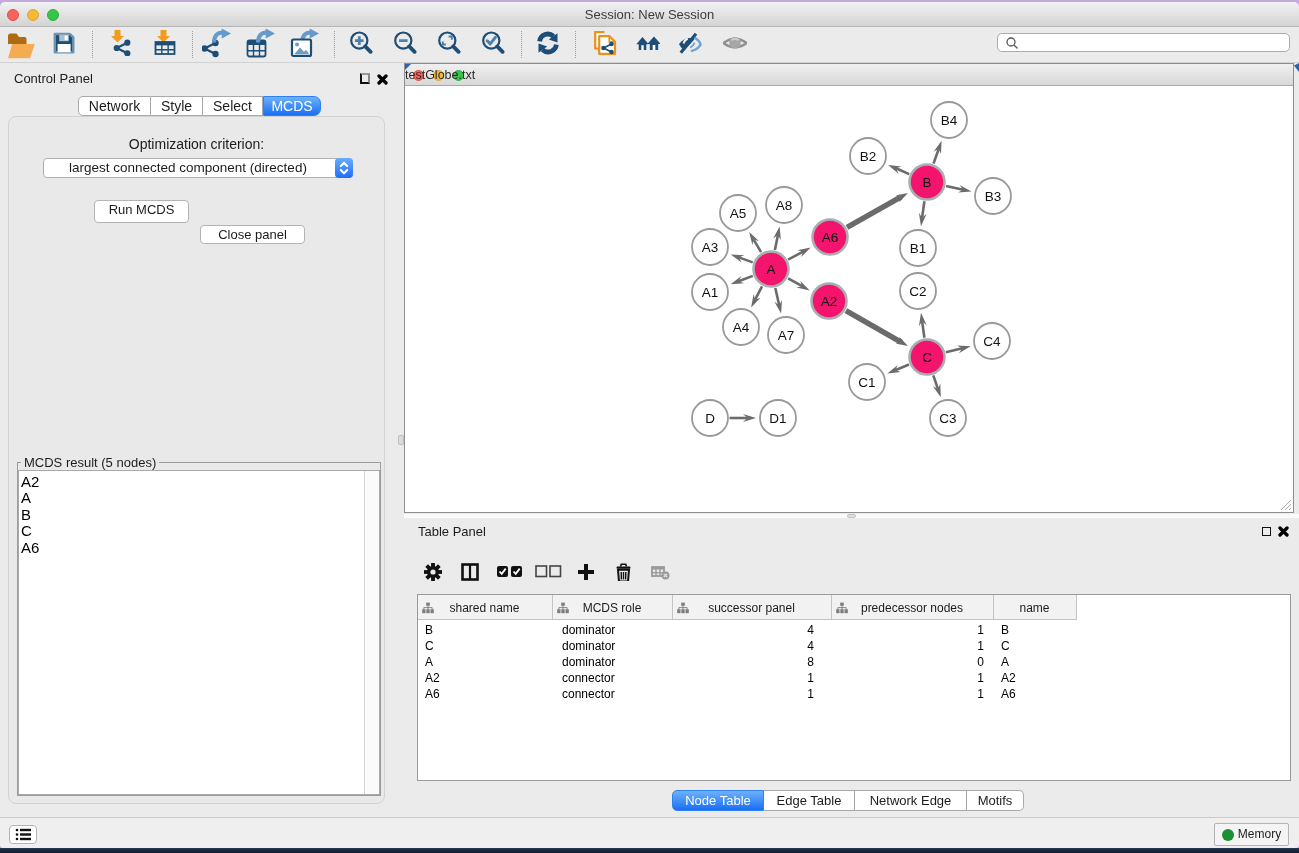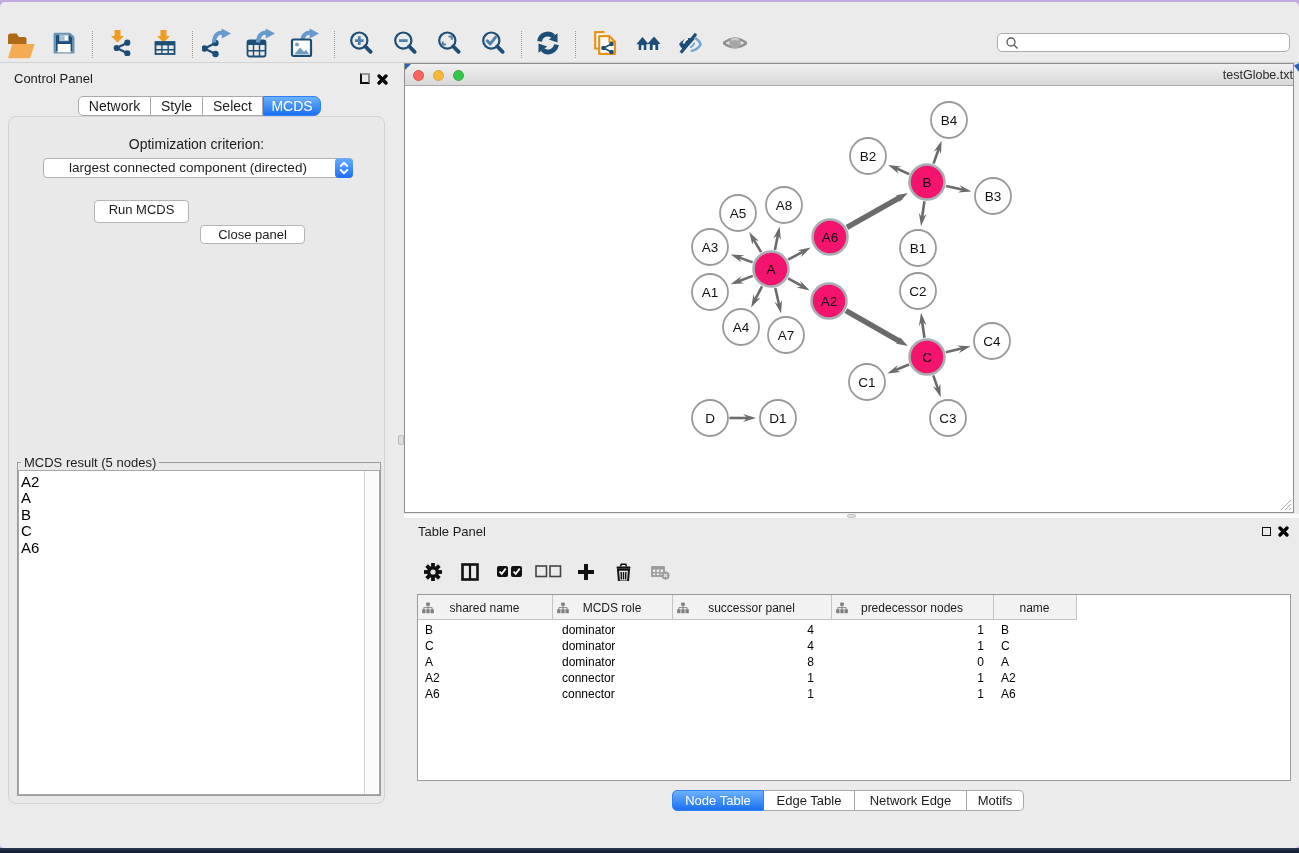--- a/index.html
+++ b/index.html
@@ -38,37 +38,43 @@
   border:1px solid #9c9c9c; }
 #fs-legend { position:absolute; left:3px; top:-8px; background:#e9e9e9; padding:0 3px;
   font-size:13px; color:#1c1c1c; }
 #fs-list { position:absolute; left:0px; top:7px; width:362px; height:325px; background:#fff; border:1px solid #a9a9a9; }
 #fs-scroll { position:absolute; right:0px; top:0px; width:15px; height:323px; background:#fbfbfb; border-left:1px solid #d4d4d4; }
 .li { font-size:15px; color:#000; padding-left:2px; height:16.4px; line-height:16.4px; }
 #netwin { position:absolute; left:404px; top:63px; width:890px; height:450px;
   background:#fff; border:1px solid #8e8e8e; }
 #net-titlebar { position:absolute; left:0; top:0; width:888px; height:22px;
   background:linear-gradient(#f0f0f0,#d8d8d8); border-bottom:1px solid #a8a8a8; }
-#net-title { position:absolute; top:4px; width:100%; text-align:right; font-size:12.5px; color:#2a2a2a; }
+#net-title { position:absolute; top:4px; width:100%; text-align:left; font-size:12.5px; color:#2a2a2a; }
 .ntl { position:absolute; top:6px; width:11px; height:11px; border-radius:50%; }
 #tp-title { position:absolute; left:418px; top:524px; font-size:13px; color:#1c1c1c; }
 #tbl-box { position:absolute; left:417px; top:594px; width:874px; height:187px; background:#fff; border:1px solid #9a9a9a; }
 .td { font-size:12px; color:#000; height:16px; line-height:16px; }
 .btab { position:absolute; top:790px; height:21px; background:#fff; border:1px solid #a9a9a9;
   font-size:13px; color:#1c1c1c; text-align:center; line-height:20px; }
 .btab.tabsel { background:linear-gradient(#6cb2fb,#1a6ff2); color:#fff; border-color:#2f80f4; }
 #statusbar { position:absolute; left:0; top:817px; width:1299px; height:31px; background:#efefef;
   border-top:1px solid #cbcbcb; }
 #wallpaper { position:absolute; left:0; top:848px; width:1299px; height:5px;
   background:linear-gradient(#2a3a55 0%,#1d2940 35%,#141d2e 100%); }
 </style>
 </head>
 <body>
 <div id="app">
 <div id="pg">
+  <div id="titlebar">
+    <div class="tl" style="left:7px;background:#f9645c;border:1px solid #e0504a;"></div>
+    <div class="tl" style="left:27px;background:#f6b937;border:1px solid #dfa435;"></div>
+    <div class="tl" style="left:47px;background:#35c649;border:1px solid #2fb03f;"></div>
+    <div id="title-text">Session: New Session</div>
+  </div>
   <div id="toolbar"></div>
   <div class="tsep" style="left:92px"></div>
   <div class="tsep" style="left:192px"></div>
   <div class="tsep" style="left:334px"></div>
   <div class="tsep" style="left:521px"></div>
   <div class="tsep" style="left:575px"></div>
   <svg class="abs" style="left:1px;top:29px" width="34" height="34" viewBox="0 0 34 34">
         <path d="M7 20 L7 7 Q7 4.5 9.5 4.5 L15.5 4.5 L18 8 L23.5 8 Q25.5 8 25.5 10 L25.5 15 L7 15 Z" fill="#ae6a14"></path>
         <path d="M7 29.3 L11.2 15 L33.8 15 L29 29.3 Z" fill="#f5ab51"></path>
       </svg>
@@ -453,15 +459,30 @@
 <div class="abs td" style="left:562px;top:686px;">connector</div>
 <div class="abs td" style="left:672px;top:686px;width:142px;text-align:right;">1</div>
 <div class="abs td" style="left:831px;top:686px;width:153px;text-align:right;">1</div>
 <div class="abs td" style="left:1001px;top:686px;">A6</div>
 
   <div class="btab tabsel" style="left:672px;width:92px;border-radius:5px 0 0 5px;">Node Table</div>
   <div class="btab" style="left:764px;width:91px;border-left:none;">Edge Table</div>
   <div class="btab" style="left:855px;width:112px;border-left:none;">Network Edge</div>
   <div class="btab" style="left:967px;width:57px;border-radius:0 5px 5px 0;border-left:none;">Motifs</div>
 
+  <div id="statusbar">
+    <div class="btn" style="left:9px;top:7px;width:28px;height:19px;">
+      <svg width="16" height="13" viewBox="0 0 16 13" style="margin-top:2px">
+        <circle cx="2" cy="2" r="1.3" fill="#111"></circle>
+            <rect x="5" y="0.8" width="11" height="2.4" fill="#111"></rect>
+        <circle cx="2" cy="6.5" r="1.3" fill="#111"></circle>
+            <rect x="5" y="5.3" width="11" height="2.4" fill="#111"></rect>
+        <circle cx="2" cy="11" r="1.3" fill="#111"></circle>
+            <rect x="5" y="9.8" width="11" height="2.4" fill="#111"></rect>
+      </svg>
+    </div>
+    <div class="btn" style="left:1214px;top:5px;width:75px;height:23px;border-radius:2px;background:#f4f4f4;">
+      <span style="display:inline-block;width:12px;height:12px;border-radius:50%;background:#1d8f35;vertical-align:-2px;margin-right:4px;margin-top:5px;"></span><span style="font-size:12px;vertical-align:1px;">Memory</span>
+    </div>
+  </div>
 </div>
 </div>
 <div id="wallpaper"></div>
 
 </body></html>

